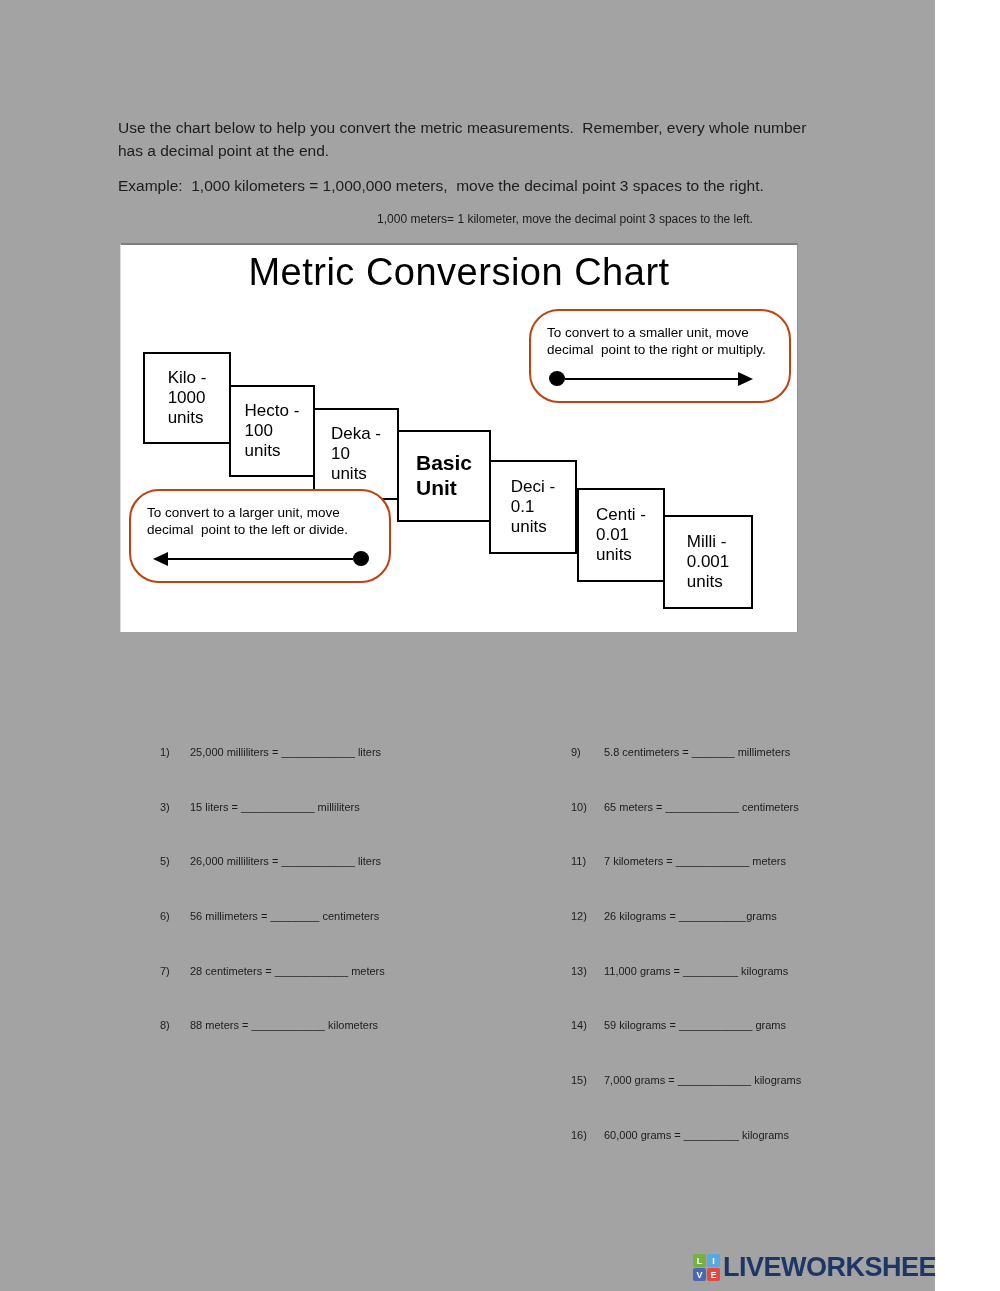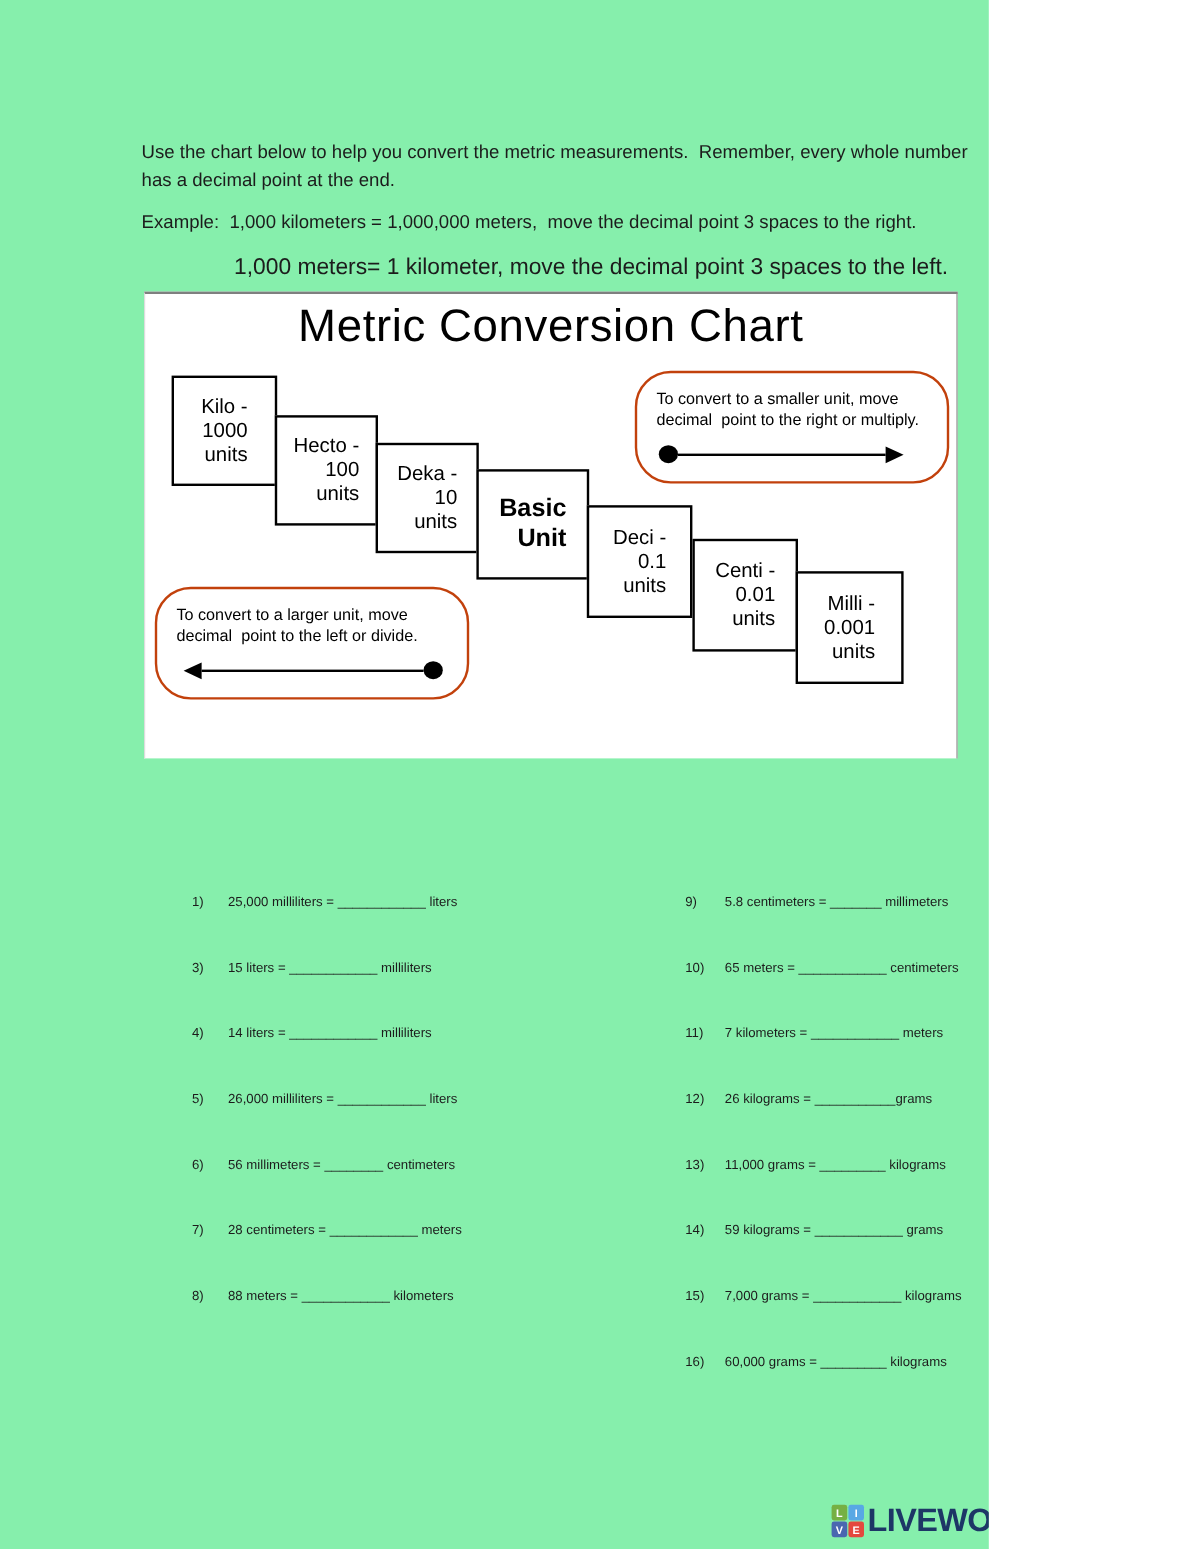--- a/index.html
+++ b/index.html
@@ -1,35 +1,35 @@
 <!DOCTYPE html>
 <html><head>
 <meta charset="utf-8">
 <style>
   * { margin:0; padding:0; box-sizing:border-box; }
   body { background:#ffffff; font-family:"Liberation Sans", sans-serif; color:#1c1c1c; }
-  .page { position:relative; width:824px; height:1291px; background:#86efac; overflow:hidden; }
+  .page { position:relative; width:935px; height:1291px; background:#a3a3a3; overflow:hidden; }
 
   .intro { position:absolute; left:118px; top:117px; width:780px;
            font-size:15.5px; line-height:22.5px; white-space:pre-wrap; }
   .example-1 { position:absolute; left:118px; top:177px; width:800px;
                font-size:15.5px; white-space:pre-wrap; }
   .example-2 { position:absolute; left:195px; top:212px; width:740px;
-               font-size:19px; white-space:pre-wrap; }
+               font-size:12px; white-space:pre-wrap;text-align:center; }
 
   
   .chart { position:absolute; left:120px; top:243px; width:678px; height:389px;
            border-top:2px solid #7f7f7f; border-right:1px solid #8f8f8f; border-left:1px solid #dcdcdc;
            background:#ffffff;padding-left:44px; }
   .chart-title { position:absolute; left:0; top:6px; width:100%; text-align:center;
                  font-size:38px; color:#000; letter-spacing:0.5px; }
 
   .step { position:absolute; background:#fff; border:2px solid #000;
           display:flex; align-items:center; justify-content:center;
-          text-align:right; white-space:pre-line; font-size:17px; line-height:1.18; color:#000; }
+          text-align:left; white-space:pre-line; font-size:17px; line-height:1.18; color:#000;margin-top:39px; }
   .step-kilo  { left:22px;  top:68px;  width:88px; height:92px; }
   .step-hecto { left:108px; top:101px; width:86px; height:92px; }
   .step-deka  { left:192px; top:124px; width:86px; height:92px; }
   .step-basic { left:276px; top:146px; width:94px; height:92px; font-weight:bold; font-size:21px; }
   .step-deci  { left:368px; top:176px; width:88px; height:94px; }
   .step-centi { left:456px; top:204px; width:88px; height:94px; }
   .step-milli { left:542px; top:231px; width:90px; height:94px; }
 
   .callout { position:absolute; width:262px; height:94px; border:2px solid #c2410c;
              border-radius:30px; background:#fff; }
@@ -115,21 +115,20 @@
         <span class="head-left"></span>
         <span class="line"></span>
         <span class="dot"></span>
       </div>
     </div>
   </div>
 
   <div class="col col-left">
     <div class="prob-row"><span class="pnum">1)</span><span>25,000 milliliters = </span><span class="blank">____________</span><span> liters</span></div>
     <div class="prob-row"><span class="pnum">3)</span><span>15 liters = </span><span class="blank">____________</span><span> milliliters</span></div>
-    <div class="prob-row"><span class="pnum">4)</span><span>14 liters = </span><span class="blank">____________</span><span> milliliters</span></div>
     <div class="prob-row"><span class="pnum">5)</span><span>26,000 milliliters = </span><span class="blank">____________</span><span> liters</span></div>
     <div class="prob-row"><span class="pnum">6)</span><span>56 millimeters = </span><span class="blank">________</span><span> centimeters</span></div>
     <div class="prob-row"><span class="pnum">7)</span><span>28 centimeters = </span><span class="blank">____________</span><span> meters</span></div>
     <div class="prob-row"><span class="pnum">8)</span><span>88 meters = </span><span class="blank">____________</span><span> kilometers</span></div>
   </div>
 
   <div class="col col-right">
     <div class="prob-row"><span class="pnum">9)</span><span>5.8 centimeters = </span><span class="blank">_______</span><span> millimeters</span></div>
     <div class="prob-row"><span class="pnum">10)</span><span>65 meters = </span><span class="blank">____________</span><span> centimeters</span></div>
     <div class="prob-row"><span class="pnum">11)</span><span>7 kilometers = </span><span class="blank">____________</span><span> meters</span></div>

